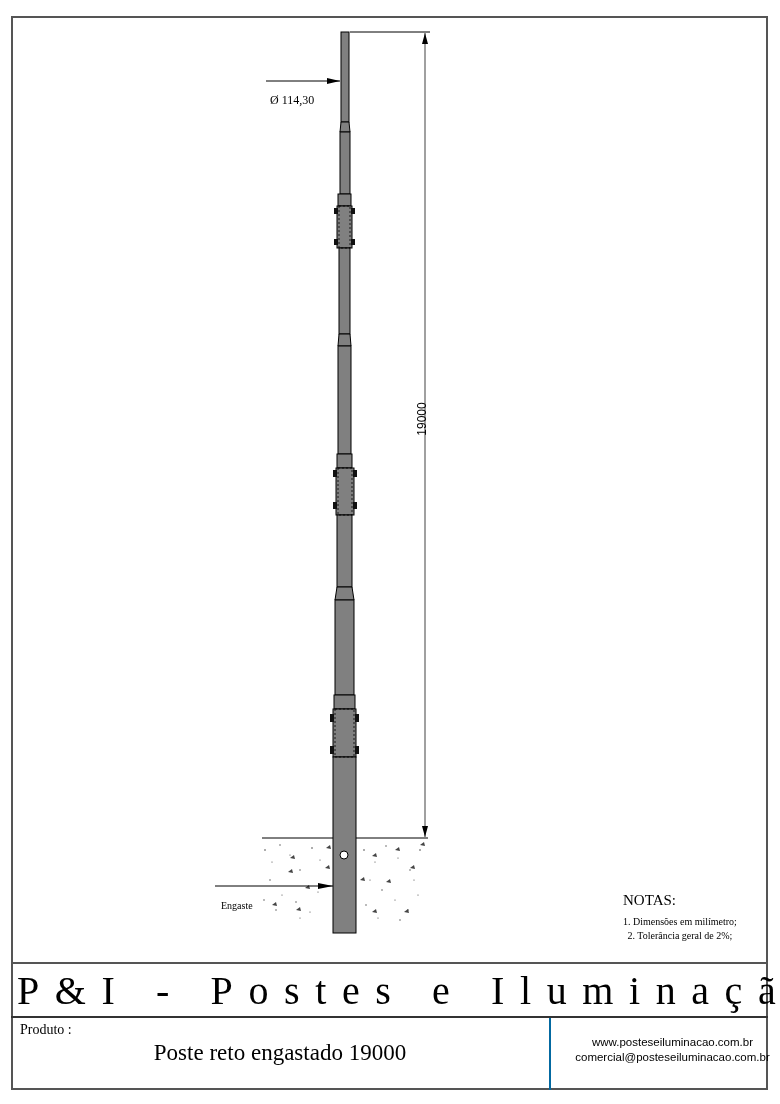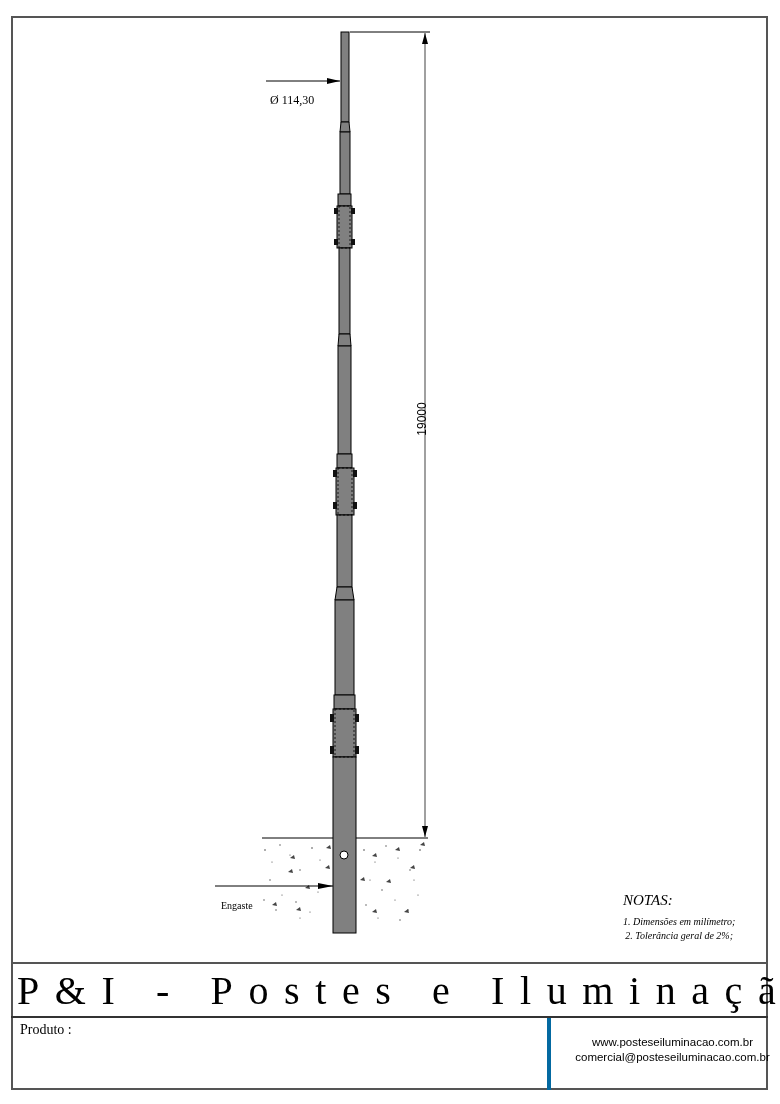--- a/index.html
+++ b/index.html
@@ -1,27 +1,27 @@
 <!DOCTYPE html>
 <html><head>
 <meta charset="utf-8">
 <style>
   html,body{margin:0;padding:0;background:#ffffff;}
   body{width:780px;height:1104px;position:relative;overflow:hidden;font-family:"Liberation Serif",serif;}
   .sheet{position:absolute;left:11px;top:16px;width:757px;height:1074px;border:2px solid #555;box-sizing:border-box;}
   svg.drawing{position:absolute;left:0;top:0;}
   .title-band{position:absolute;left:11px;top:962px;width:757px;height:56px;border-top:2px solid #555;border-bottom:2px solid #333;box-sizing:border-box;}
   .company{position:absolute;left:6px;top:2px;font-family:"Liberation Serif",serif;font-size:40px;letter-spacing:15.6px;color:#000;white-space:nowrap;line-height:50px;}
-  .product-cell{position:absolute;left:11px;top:1018px;width:540px;height:72px;border-right:4px solid #0369a1;box-sizing:border-box;}
+  .product-cell{position:absolute;left:11px;top:1018px;width:540px;height:72px;border-right:2px solid #0369a1;box-sizing:border-box;}
   .product-label{position:absolute;left:9px;top:4px;font-size:14px;color:#000;}
   .product-name{position:absolute;left:0;width:100%;text-align:center;top:22px;font-size:23px;color:#000;}
   .contact-cell{position:absolute;left:551px;top:1018px;width:243px;height:72px;box-sizing:border-box;text-align:center;font-family:"Liberation Sans",sans-serif;font-size:11.5px;color:#000;}
   .contact-cell .l1{position:absolute;left:0;width:100%;top:18px;}
   .contact-cell .l2{position:absolute;left:0;width:100%;top:33px;}
-  .notes{position:absolute;left:623px;top:892px;color:#000;font-style:italic;}
+  .notes{position:absolute;left:623px;top:892px;color:#000;}
   .notes-title{font-size:15px;margin-bottom:6px;}
   .notes-item{font-size:10px;line-height:14px;text-align:center;}
   .dim-text{position:absolute;font-family:"Liberation Serif",serif;font-size:12px;color:#000;}
   .dim-vert{position:absolute;font-family:"Liberation Sans",sans-serif;font-size:12px;color:#000;transform:rotate(-90deg);transform-origin:center;}
 </style>
 </head>
 <body>
 
 <div class="sheet"></div>
 
@@ -147,18 +147,19 @@
   <div class="notes-item">1. Dimensões em milímetro;</div>
   <div class="notes-item">2. Tolerância geral de 2%;</div>
 </div>
 
 <div class="title-band">
   <div class="company">P&amp;I - Postes e Iluminação</div>
 </div>
 
 <div class="product-cell">
   <div class="product-label">Produto :</div>
+  <div class="product-name">Poste reto engastado 19000</div>
 </div>
 
 <div class="contact-cell">
   <div class="l1">www.posteseiluminacao.com.br</div>
   <div class="l2">comercial@posteseiluminacao.com.br</div>
 </div>
 
 </body></html>

